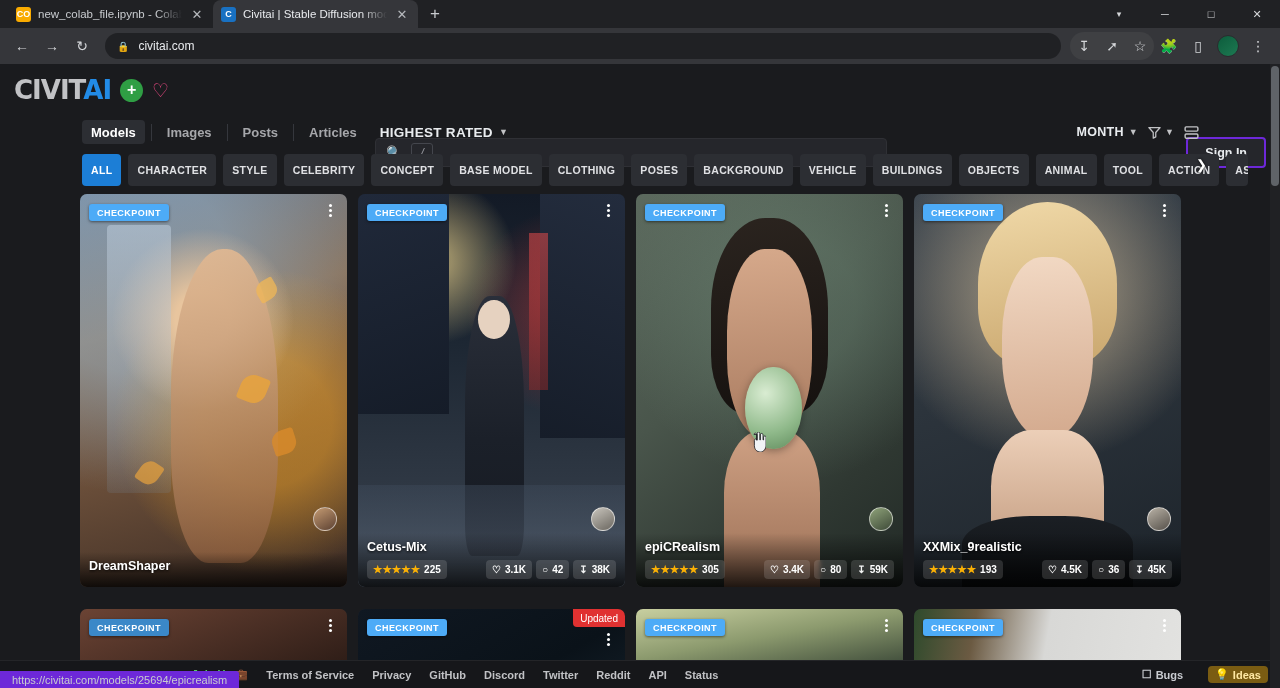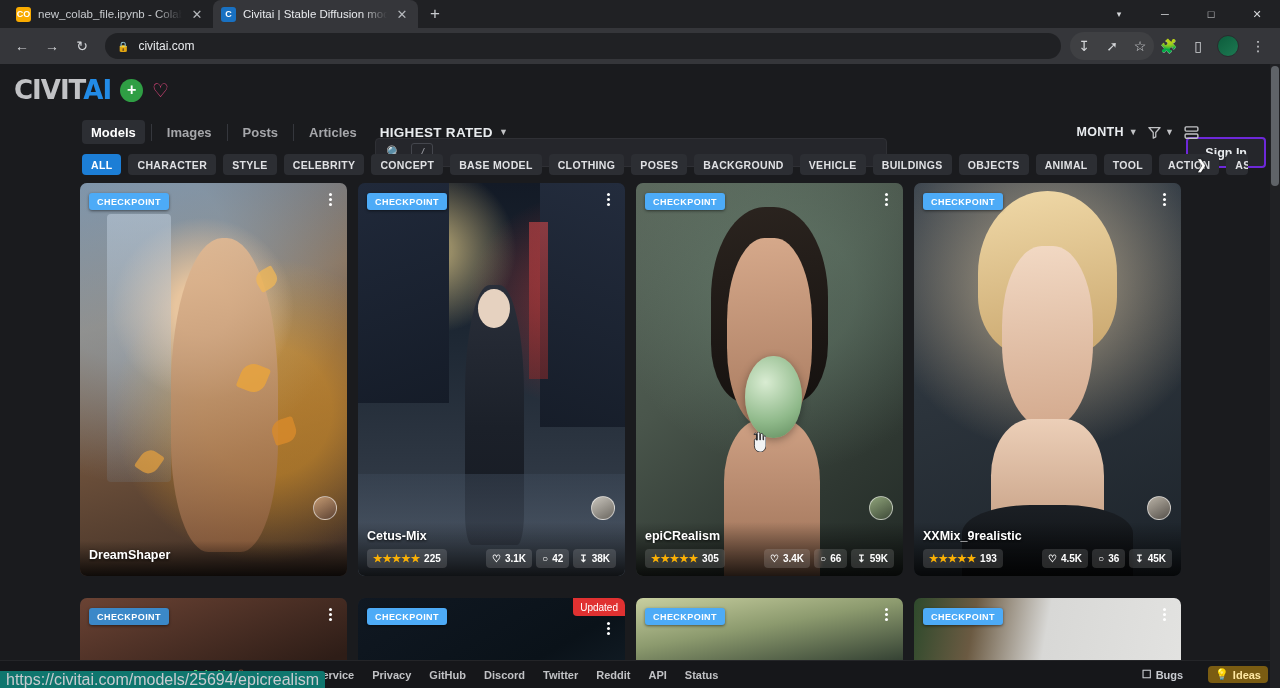--- a/index.html
+++ b/index.html
@@ -108,21 +108,21 @@
      color:#e9ecef; font-size:13.5px; font-weight:700; letter-spacing:.3px; }
   .chev-d { font-size: 9px; color:#c1c2c5; }
   .nav-right { position:absolute; right: 80px; top:0; height:32px;
      display:flex; align-items:center; gap: 9px; }
   .period { display:flex; align-items:center; gap:5px; color:#e9ecef;
      font-size:12.5px; font-weight:700; letter-spacing:.3px; }
   .icon-btn { display:flex; align-items:center; gap:3px; color:#c1c2c5; }
 
   .chips { display:flex; align-items:center; gap:7px; padding: 6px 80px 8px 82px;
      position:relative; }
-  .chip { height: 21px; padding: 0 9px; border-radius: 4px; background:#2c2e33;
+  .chip { height: 32px; padding: 0 9px; border-radius: 4px; background:#2c2e33;
      color:#e0e1e4; font-size:10.5px; font-weight:700; letter-spacing:.35px;
      display:flex; align-items:center; white-space:nowrap; }
   .chip.active { background:#1c7ed6; color:#fff; }
   .chip.clipped { position:relative; padding-right: 13px; overflow:hidden; max-width: 52px;}
   .chips-next { position:absolute; right: 73px; top: 9px; color:#fff; font-size: 13px;
      text-shadow: 0 0 3px #000; }
 
   
   .grid { display:grid; grid-template-columns: repeat(4, 267px);
      gap: 11px; padding: 0 80px 0 80px; }
@@ -165,21 +165,21 @@
   .fcopy { color:#e9ecef; font-size:11.5px; font-weight:700; }
   .flink { color:#c1c2c5; font-size:11px; font-weight:600; }
   .flink.red { color:#f06595; }
   .flink.green { color:#51cf66; }
   .fspacer { flex:1 1 auto; }
   .fbtn { display:flex; align-items:center; gap:4px; color:#c9ccd1;
      font-size:11px; font-weight:700; padding: 2px 7px; border-radius:4px; }
   .fbtn.ideas { background:#7a5c12; color:#ffe8a3; }
 
   .statusbar { position:absolute; left:0; bottom:0; height:17px;
-     background:#0f766e; color:#c8cbcf; font-size:16px; padding: 0 6px;
+     background:#6d28d9; color:#c8cbcf; font-size:11px; padding: 0 12px;
      display:flex; align-items:center; z-index: 9;
      border-top-right-radius: 3px; }
 
   
   .scrollbar { position:absolute; right:0; top:64px; width: 10px; height: 624px;
      background:#202124; z-index: 6; }
   .scrollthumb { position:absolute; right:1px; top: 2px; width:8px; height: 120px;
      background:#5f6368; border-radius:4px; }
 
   .cursor { position:absolute; left: 750px; top: 368px; z-index: 20;
@@ -398,21 +398,21 @@
               <span class="stars">★★★★★</span>
               <span>305</span>
             </div>
             <div class="stats-right">
               <div class="pill">
                 <span class="gl">♡</span>
                 <span>3.4K</span>
               </div>
               <div class="pill">
                 <span class="gl">○</span>
-                <span>66</span>
+                <span>80</span>
               </div>
               <div class="pill">
                 <span class="gl">↧</span>
                 <span>59K</span>
               </div>
             </div>
           </div>
         </div>
       </div>
 

